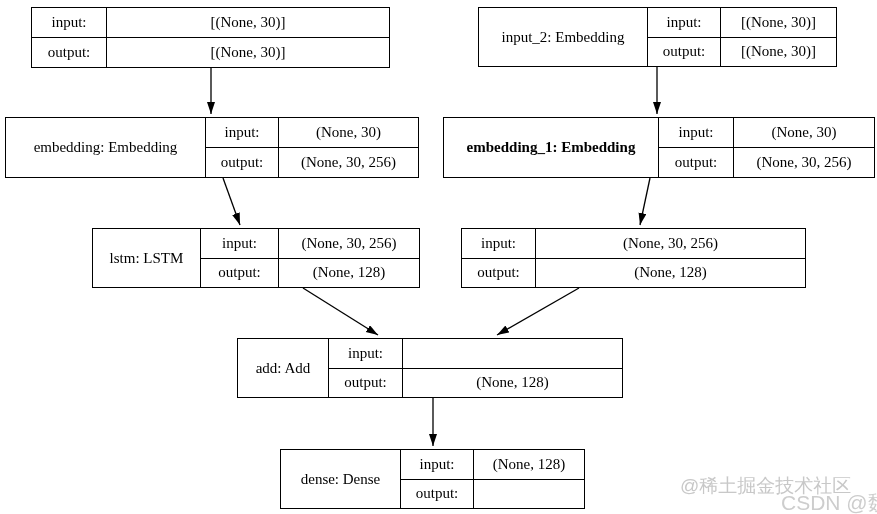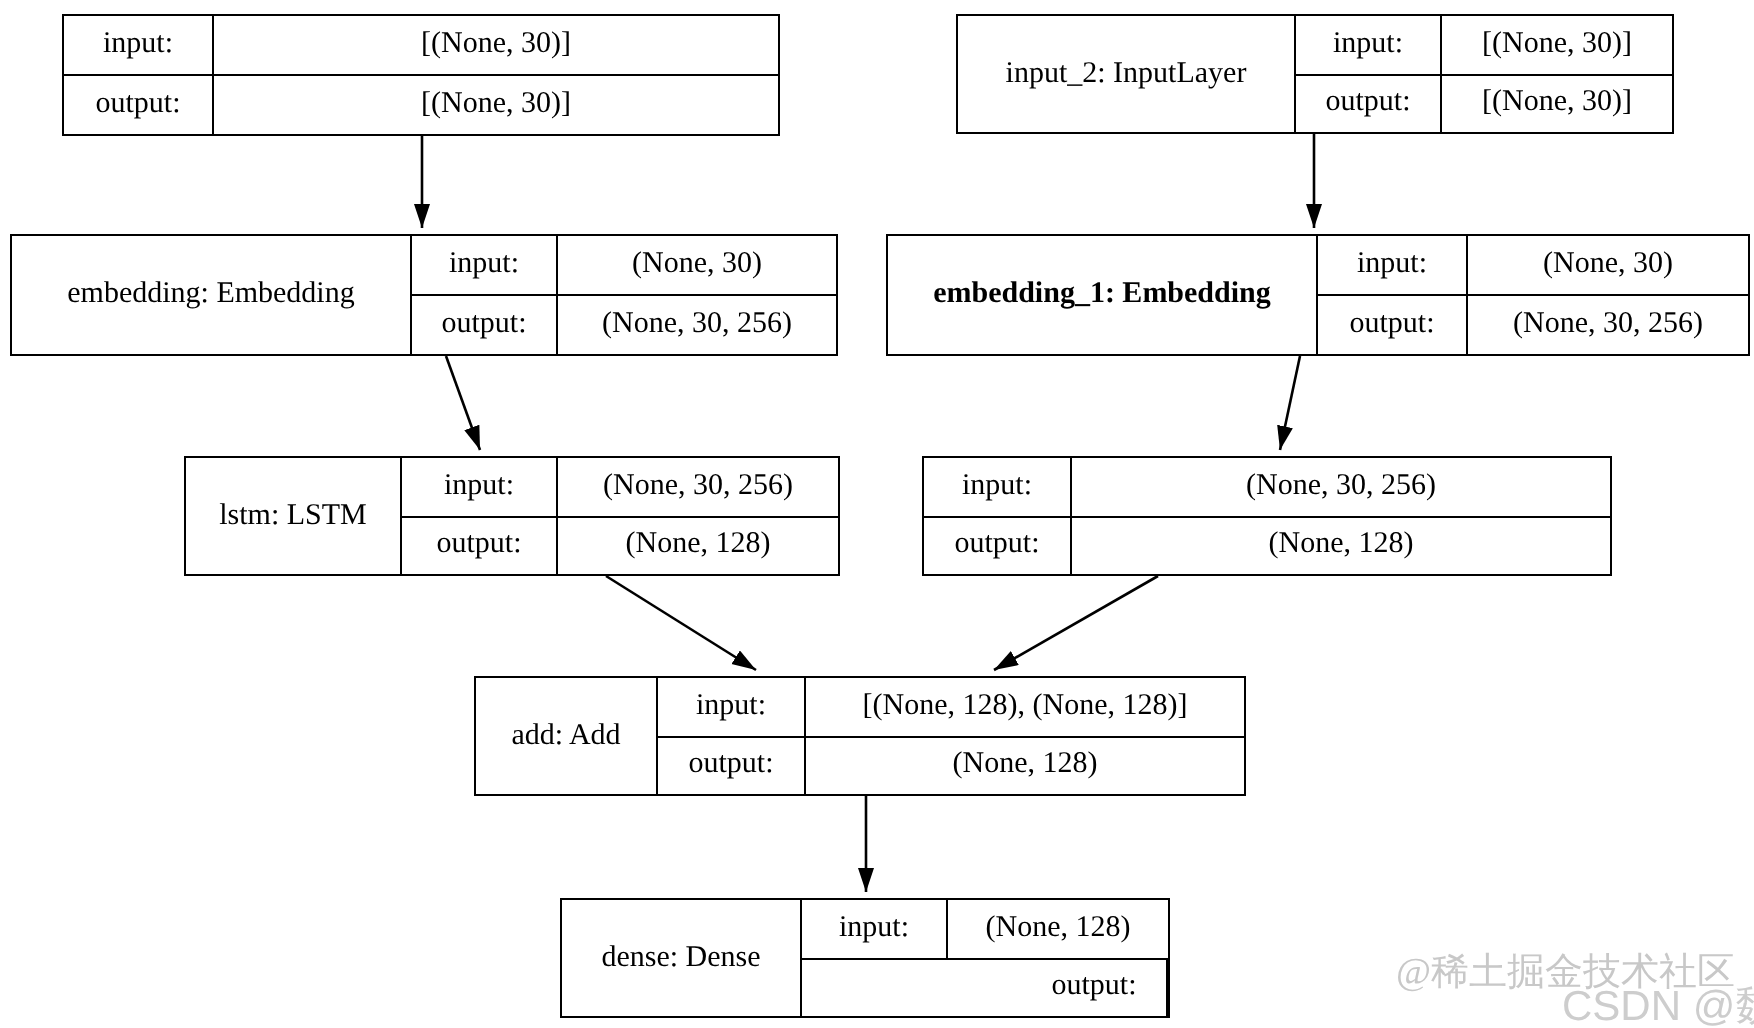--- a/index.html
+++ b/index.html
@@ -23,40 +23,40 @@
   .node .label{
     box-sizing:border-box;
     display:flex;align-items:center;justify-content:center;
     border-right:1.4px solid #000;
     padding:0 4px;
     text-align:center;
     flex:0 0 auto;
   }
   .node .io{display:flex;flex-direction:column;flex:1 1 auto;}
   .node .io-row{display:flex;flex:1 1 auto;box-sizing:border-box;}
-  .node .io-row + .io-row{border-top:1.4px solid #000;justify-content:flex-end;}
+  .node .io-row + .io-row{border-top:1.4px solid #000;}
   .node .key{
     box-sizing:border-box;
     display:flex;align-items:center;justify-content:center;
     border-right:1.4px solid #000;
     flex:0 0 auto;
   }
   .node .val{
     display:flex;align-items:center;justify-content:center;
     flex:1 1 auto;
     white-space:nowrap;
   }
   .watermark{
     position:absolute;
     color:#c8c8c8;
     white-space:nowrap;
     font-family:"Liberation Sans","DejaVu Sans",sans-serif;
     pointer-events:none;
   }
-  .wm1{left:698px;top:473px;font-size:19px;font-family:Liberation Serif, serif;}
+  .wm1{left:680px;top:473px;font-size:19px;}
   .wm2{left:781px;top:489px;font-size:21px;color:#cdcdcd;}
 </style>
 </head>
 <body>
 
 <div class="canvas">
 
   <svg class="edges" width="877" height="514" viewBox="0 0 877 514" xmlns="http://www.w3.org/2000/svg">
     <defs>
       <marker id="ah" markerUnits="userSpaceOnUse" markerWidth="13" markerHeight="10" refX="12" refY="4" orient="auto">
@@ -79,21 +79,21 @@
         <div class="val">[(None, 30)]</div>
       </div>
       <div class="io-row">
         <div class="key" style="width:75px;">output:</div>
         <div class="val">[(None, 30)]</div>
       </div>
     </div>
   </div>
 
   <div class="node" style="left:478px;top:7px;width:359px;height:60px;">
-    <div class="label" style="width:169px;">input_2: InputLayer</div>
+    <div class="label" style="width:169px;">input_2: Embedding</div>
     <div class="io">
       <div class="io-row">
         <div class="key" style="width:73px;">input:</div>
         <div class="val">[(None, 30)]</div>
       </div>
       <div class="io-row">
         <div class="key" style="width:73px;">output:</div>
         <div class="val">[(None, 30)]</div>
       </div>
     </div>
@@ -152,21 +152,20 @@
         <div class="val">(None, 128)</div>
       </div>
     </div>
   </div>
 
   <div class="node" style="left:237px;top:338px;width:386px;height:60px;">
     <div class="label" style="width:91px;">add: Add</div>
     <div class="io">
       <div class="io-row">
         <div class="key" style="width:74px;">input:</div>
-        <div class="val">[(None, 128), (None, 128)]</div>
       </div>
       <div class="io-row">
         <div class="key" style="width:74px;">output:</div>
         <div class="val">(None, 128)</div>
       </div>
     </div>
   </div>
 
   <div class="node" style="left:280px;top:449px;width:305px;height:60px;">
     <div class="label" style="width:120px;">dense: Dense</div>

